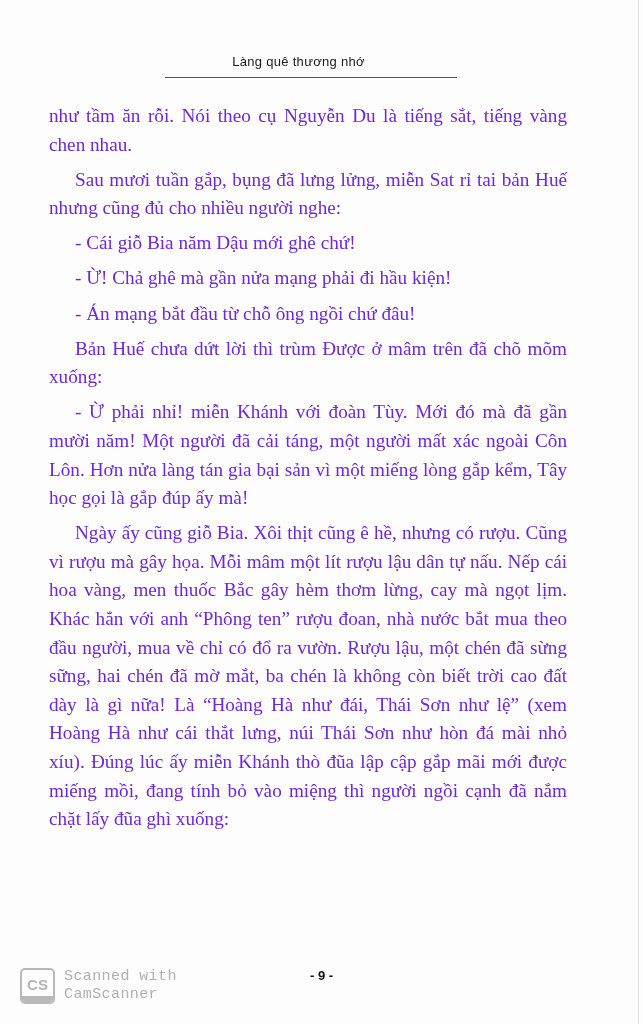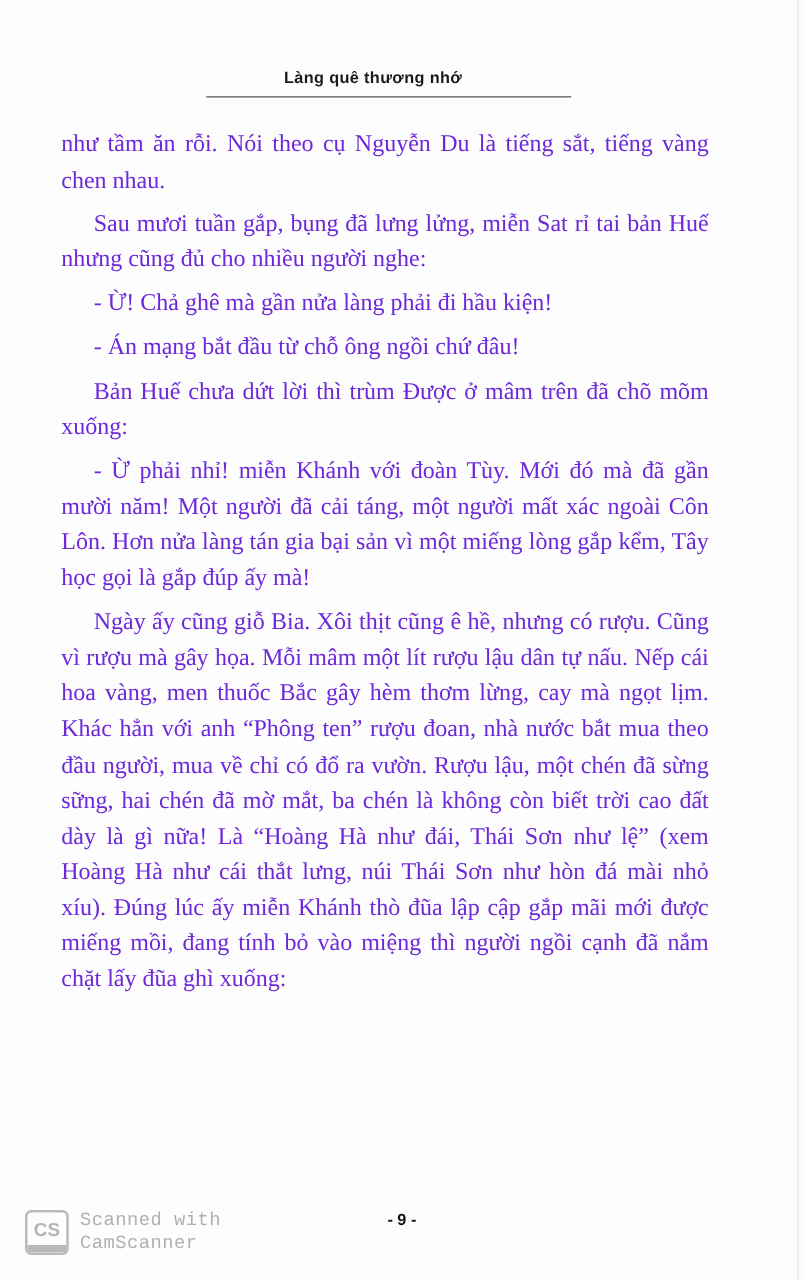--- a/index.html
+++ b/index.html
@@ -22,21 +22,21 @@
       height: 1024px;
       background: #e4e4e4;
     }
     .running-header {
       position: absolute;
       top: 54px;
       left: 0;
       width: 597px;
       text-align: center;
       font-family: "Liberation Sans", sans-serif;
-      font-weight: bold;
+      font-weight: normal;
       font-size: 13px;
       color: #1a1a1a;
       letter-spacing: 0.3px;
     }
     .header-rule {
       position: absolute;
       top: 77px;
       left: 165px;
       width: 292px;
       height: 1px;
@@ -118,21 +118,22 @@
 <body>
 
 <div class="page-edge"></div>
 
 <div class="running-header">Làng quê thương nhớ</div>
 <div class="header-rule"></div>
 
 <div class="body-text">
   <p style="text-indent:0">như tầm ăn rỗi. Nói theo cụ Nguyễn Du là tiếng sắt, tiếng vàng chen nhau.</p>
   <p>Sau mươi tuần gắp, bụng đã lưng lửng, miễn Sat rỉ tai bản Huế nhưng cũng đủ cho nhiều người nghe:</p>
-  <p>- Ừ! Chả ghê mà gần nửa làng phải đi hầu kiện!</p>
+  <p>- Cái giỗ Bia năm Dậu mới ghê chứ!</p>
+  <p>- Ừ! Chả ghê mà gần nửa mạng phải đi hầu kiện!</p>
   <p>- Án mạng bắt đầu từ chỗ ông ngồi chứ đâu!</p>
   <p>Bản Huế chưa dứt lời thì trùm Được ở mâm trên đã chõ mõm xuống:</p>
   <p>- Ừ phải nhỉ! miễn Khánh với đoàn Tùy. Mới đó mà đã gần mười năm! Một người đã cải táng, một người mất xác ngoài Côn Lôn. Hơn nửa làng tán gia bại sản vì một miếng lòng gắp kểm, Tây học gọi là gắp đúp ấy mà!</p>
   <p>Ngày ấy cũng giỗ Bia. Xôi thịt cũng ê hề, nhưng có rượu. Cũng vì rượu mà gây họa. Mỗi mâm một lít rượu lậu dân tự nấu. Nếp cái hoa vàng, men thuốc Bắc gây hèm thơm lừng, cay mà ngọt lịm. Khác hẳn với anh “Phông ten” rượu đoan, nhà nước bắt mua theo đầu người, mua về chỉ có đổ ra vườn. Rượu lậu, một chén đã sừng sững, hai chén đã mờ mắt, ba chén là không còn biết trời cao đất dày là gì nữa! Là “Hoàng Hà như đái, Thái Sơn như lệ” (xem Hoàng Hà như cái thắt lưng, núi Thái Sơn như hòn đá mài nhỏ xíu). Đúng lúc ấy miễn Khánh thò đũa lập cập gắp mãi mới được miếng mồi, đang tính bỏ vào miệng thì người ngồi cạnh đã nắm chặt lấy đũa ghì xuống:</p>
 </div>
 
 <div class="watermark">
   <div class="cs-logo">
     <span>CS</span>
   </div>

